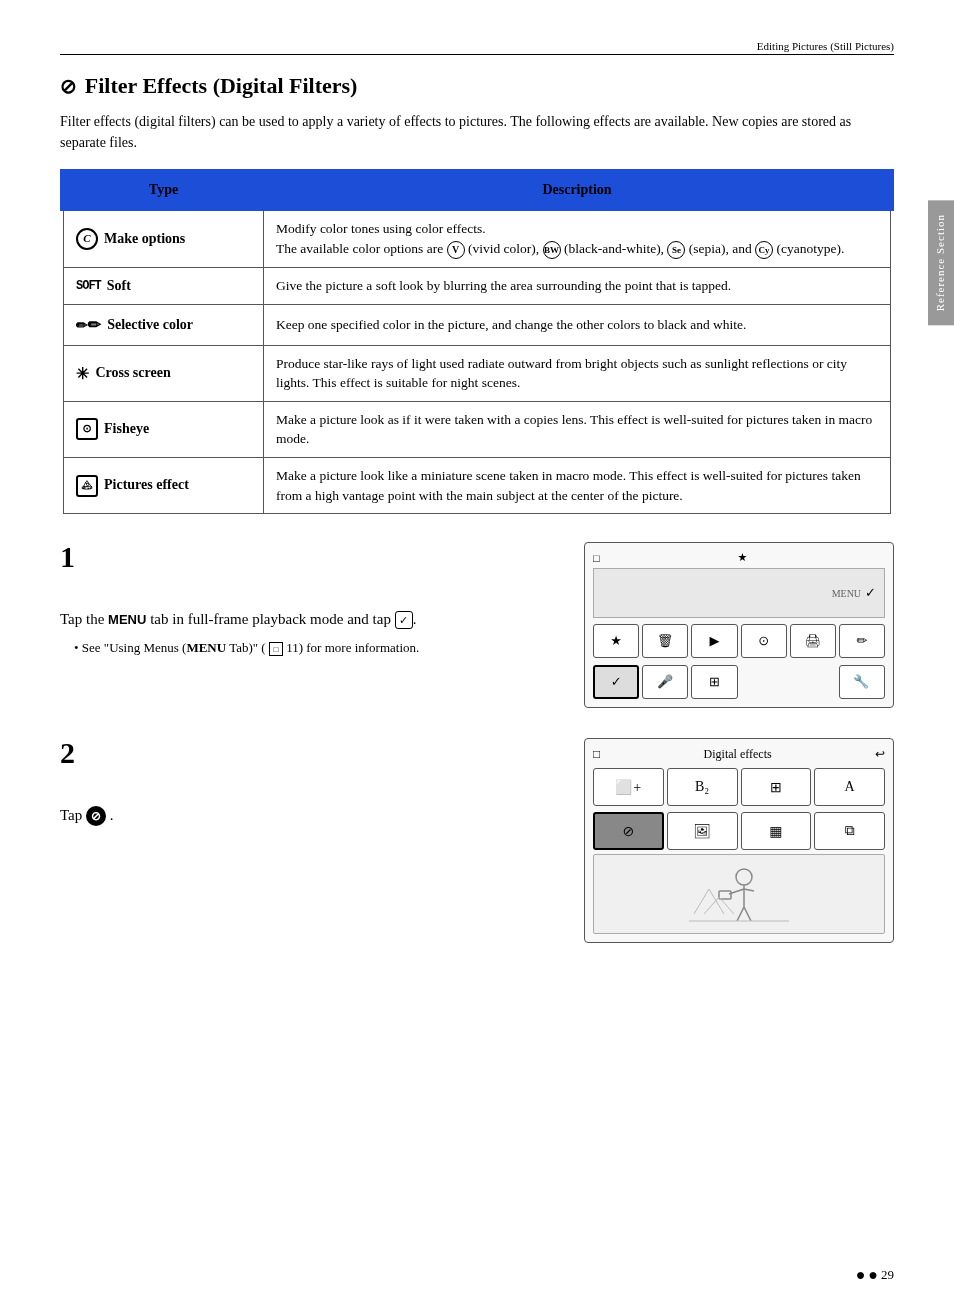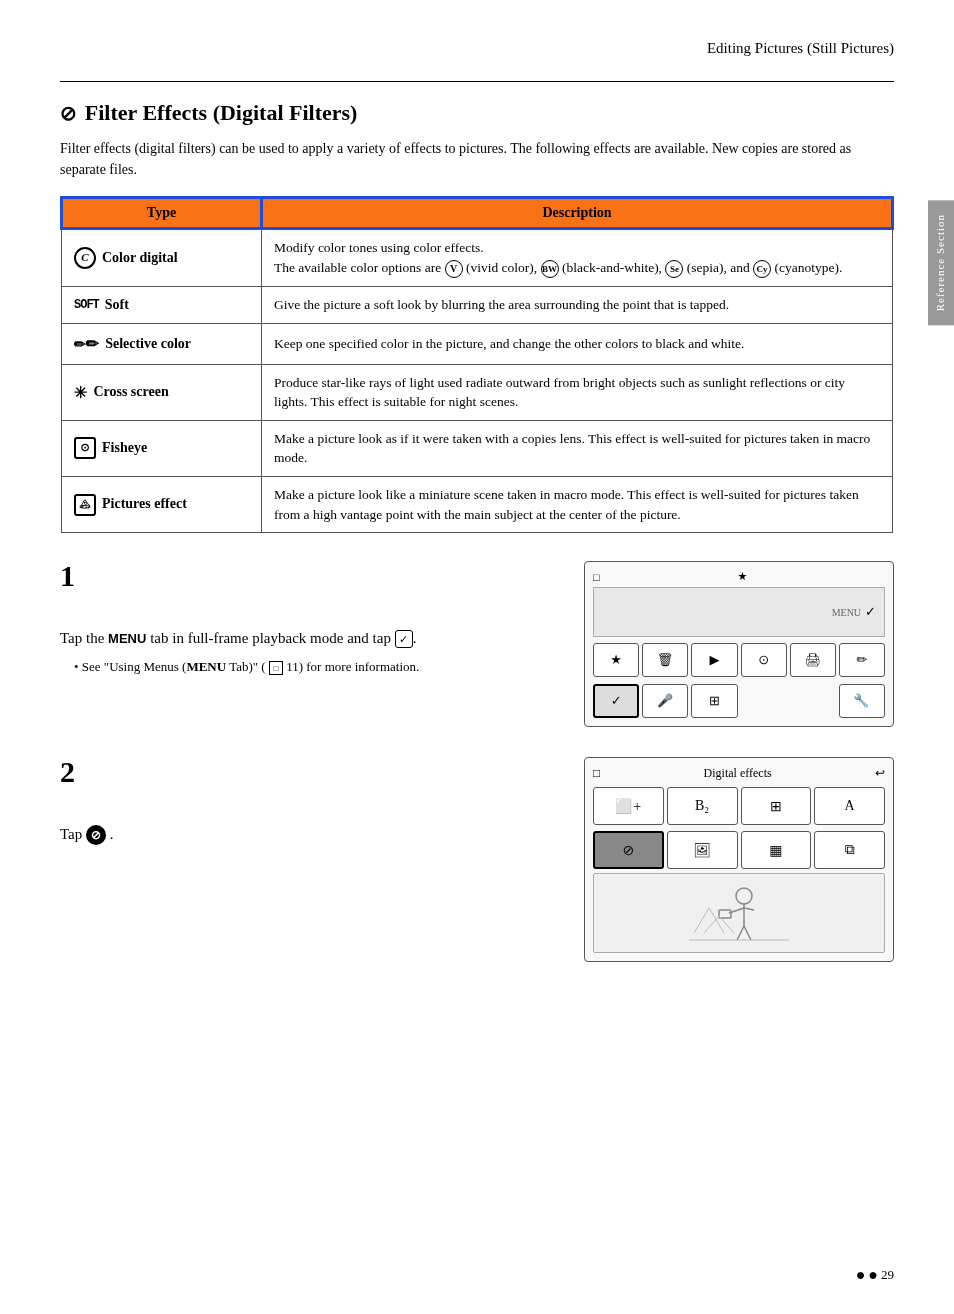--- a/index.html
+++ b/index.html
@@ -13,23 +13,23 @@
       position: relative;
     }
     .page {
       width: 954px;
       min-height: 1314px;
       padding: 40px 60px 60px 60px;
       position: relative;
     }
     .header-line {
       text-align: right;
-      font-size: 15px;
+      font-size: 11px;
       margin-bottom: 18px;
-      padding-bottom: 24px;
+      padding-bottom: 2px;
       border-bottom: 1px solid #000;
     }
     .section-title {
       font-size: 22px;
       font-weight: bold;
       margin-bottom: 12px;
       display: flex;
       align-items: center;
       gap: 8px;
     }
@@ -43,22 +43,22 @@
       margin-bottom: 16px;
     }
     
     .filter-table {
       width: 100%;
       border-collapse: collapse;
       margin-bottom: 28px;
       font-size: 13.5px;
     }
     .filter-table th {
-      background: #f97316;
-      border: 3px solid #1d4ed8;
+      background: #1d4ed8;
+      border: 7px solid #1d4ed8;
       padding: 6px 12px;
       text-align: center;
       font-size: 14px;
     }
     .filter-table td {
       border: 1px solid #555;
       padding: 8px 12px;
       vertical-align: middle;
       line-height: 1.45;
     }
@@ -290,21 +290,21 @@
         <th>Type</th>
         <th>Description</th>
       </tr>
     </thead>
     <tbody>
 
       <tr>
         <td class="type-cell">
           <div class="type-inner">
             <span style="display:inline-flex;align-items:center;justify-content:center;width:22px;height:22px;border:2px solid #000;border-radius:50%;font-size:11px;font-style:italic;font-weight:bold;">C</span>
-            <span>Color digital</span>
+            <span>Make options</span>
           </div>
         </td>
         <td>
           Modify color tones using color effects.<br>
           The available color options are <span style="display:inline-flex;align-items:center;justify-content:center;width:18px;height:18px;border:1.5px solid #000;border-radius:50%;font-size:10px;font-weight:bold;">V</span> (vivid color), <span style="display:inline-flex;align-items:center;justify-content:center;width:18px;height:18px;border:1.5px solid #000;border-radius:50%;font-size:9px;font-weight:bold;">BW</span> (black-and-white), <span style="display:inline-flex;align-items:center;justify-content:center;width:18px;height:18px;border:1.5px solid #000;border-radius:50%;font-size:9px;font-weight:bold;">Se</span> (sepia), and <span style="display:inline-flex;align-items:center;justify-content:center;width:18px;height:18px;border:1.5px solid #000;border-radius:50%;font-size:9px;font-weight:bold;">Cy</span> (cyanotype).
         </td>
       </tr>
 
       <tr>
         <td class="type-cell">

